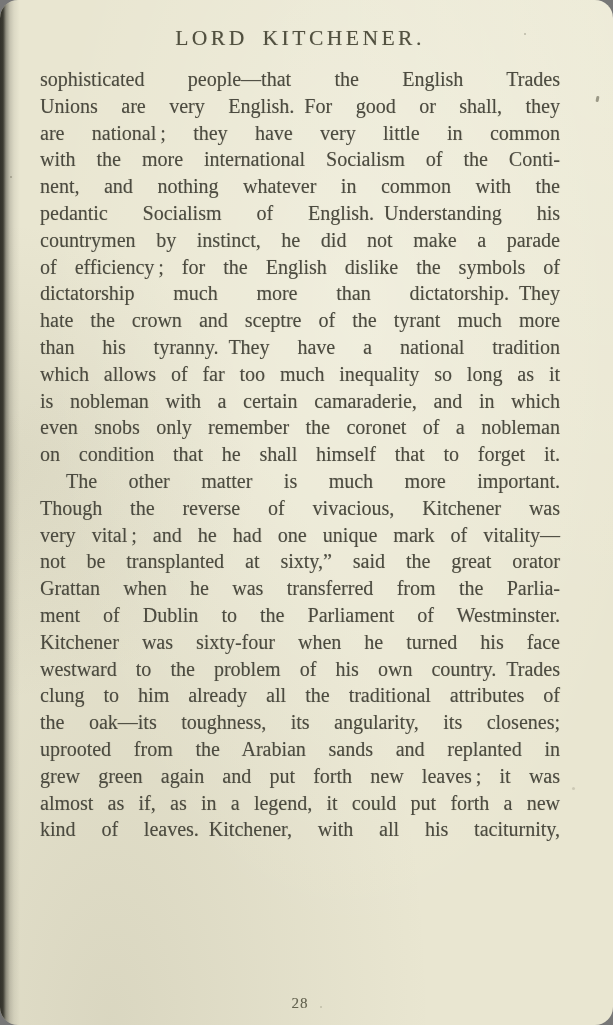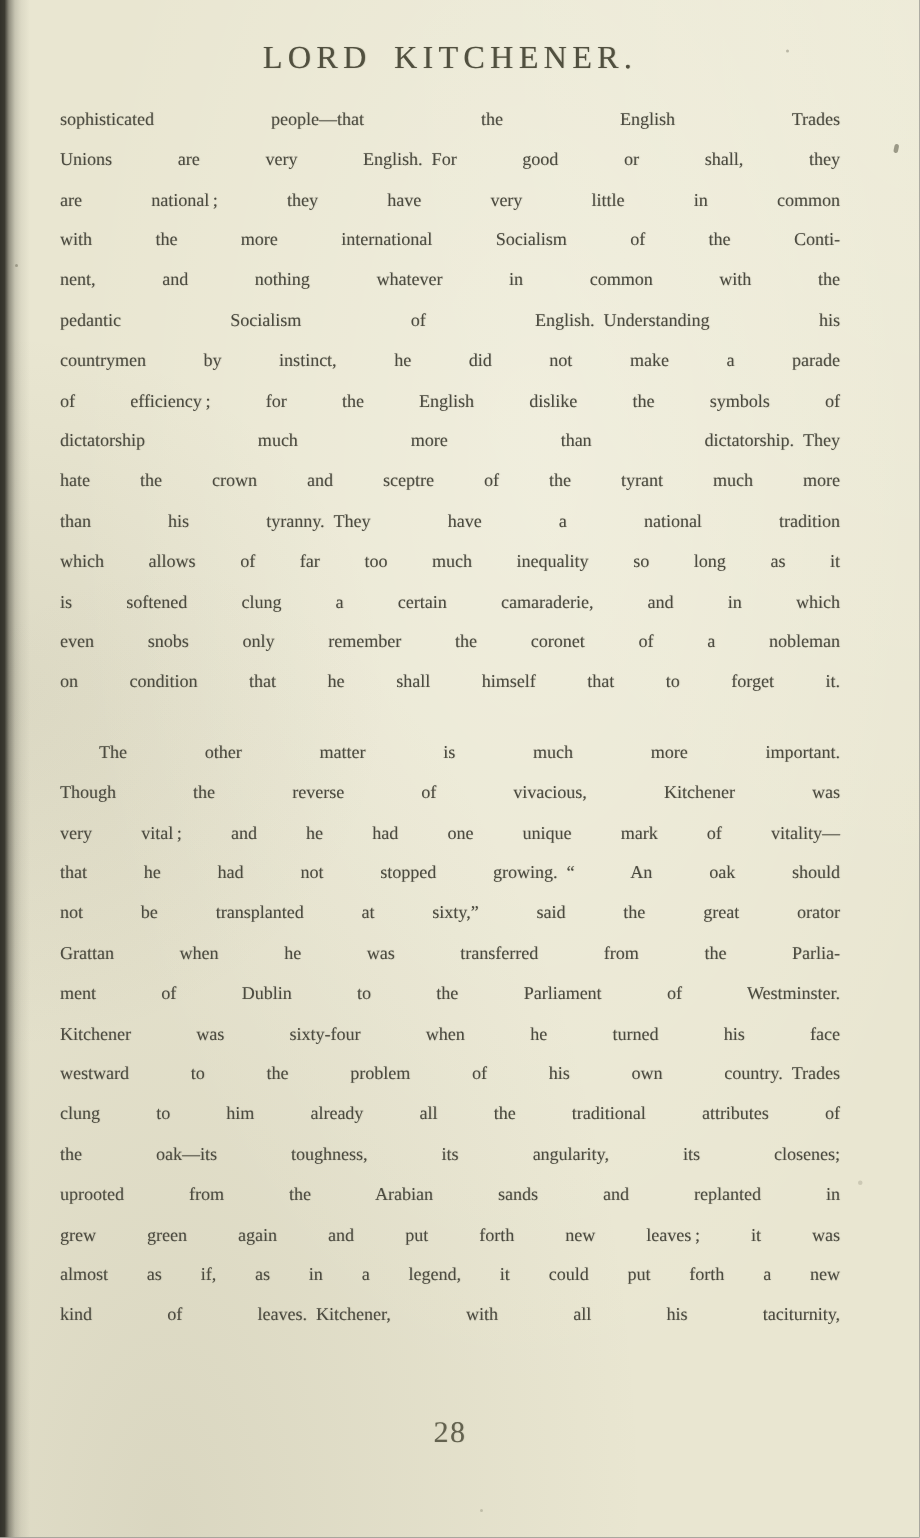--- a/index.html
+++ b/index.html
@@ -13,20 +13,21 @@
     height: 1025px;
     overflow: hidden;
     font-family: "Liberation Serif", "DejaVu Serif", serif;
     color: #4c4b40;
     background:
       radial-gradient(ellipse at 58% 30%, rgba(255,255,248,0.30), rgba(255,255,248,0) 62%),
       radial-gradient(ellipse at 100% 2%, rgba(255,255,242,0.22), rgba(255,255,242,0) 42%),
       radial-gradient(ellipse at 18% 100%, rgba(125,120,92,0.14), rgba(125,120,92,0) 45%),
       radial-gradient(ellipse at 0% 45%, rgba(110,106,84,0.10), rgba(110,106,84,0) 30%),
       #e9e6d1;
+    border-radius: 18px;
   }
   .gutter {
     position: absolute;
     left: 0; top: 0; bottom: 0;
     width: 20px;
     background: linear-gradient(90deg,
       #32312a 0px, #3b3a31 3px,
       rgba(59,58,49,0.50) 6px,
       rgba(59,58,49,0.20) 10px,
       rgba(59,58,49,0.08) 14px,
@@ -44,40 +45,39 @@
     letter-spacing: 3.5px;
     word-spacing: 6px;
     color: #51503f;
     text-shadow: 0.3px 0.3px 0.7px rgba(70,68,55,0.40);
   }
   .body-text {
     position: absolute;
     top: 66px;
     left: 40px;
     width: 520px;
-    font-size: 12px;
+    font-size: 20px;
     line-height: 26.8px;
     text-shadow: 0.3px 0.3px 0.7px rgba(70,68,55,0.35);
   }
   .line {
     text-align: justify;
     text-align-last: justify;
     text-justify: inter-word;
   }
   .line.indent {
     padding-left: 26px;
-    margin-top: 20px;
   }
   .page-number {
     position: absolute;
-    top: 944px;
+    top: 995px;
     left: 40px;
     width: 520px;
     text-align: center;
-    font-size: 20px;
+    font-size: 15px;
     letter-spacing: 1px;
     color: #63624f;
     text-shadow: 0.3px 0.3px 0.6px rgba(99,98,79,0.35);
   }
   .speck {
     position: absolute;
     background: rgba(88,86,68,0.55);
     border-radius: 50%;
   }
   .speck.s1 { left: 596px; top: 96px;  width: 3px; height: 6px; border-radius: 2px; transform: rotate(12deg); }
@@ -100,27 +100,26 @@
       <div class="line">are national ; they have very little in common</div>
       <div class="line">with the more international Socialism of the Conti-</div>
       <div class="line">nent, and nothing whatever in common with the</div>
       <div class="line">pedantic Socialism of English. Understanding his</div>
       <div class="line">countrymen by instinct, he did not make a parade</div>
       <div class="line">of efficiency ; for the English dislike the symbols of</div>
       <div class="line">dictatorship much more than dictatorship. They</div>
       <div class="line">hate the crown and sceptre of the tyrant much more</div>
       <div class="line">than his tyranny. They have a national tradition</div>
       <div class="line">which allows of far too much inequality so long as it</div>
-      <div class="line">is softened clung a certain camaraderie, and in which</div>
+      <div class="line">is nobleman with a certain camaraderie, and in which</div>
       <div class="line">even snobs only remember the coronet of a nobleman</div>
       <div class="line">on condition that he shall himself that to forget it.</div>
       <div class="line indent">The other matter is much more important.</div>
       <div class="line">Though the reverse of vivacious, Kitchener was</div>
       <div class="line">very vital ; and he had one unique mark of vitality—</div>
-      <div class="line">that he had not stopped growing. “ An oak should</div>
       <div class="line">not be transplanted at sixty,” said the great orator</div>
       <div class="line">Grattan when he was transferred from the Parlia-</div>
       <div class="line">ment of Dublin to the Parliament of Westminster.</div>
       <div class="line">Kitchener was sixty-four when he turned his face</div>
       <div class="line">westward to the problem of his own country. Trades</div>
       <div class="line">clung to him already all the traditional attributes of</div>
       <div class="line">the oak—its toughness, its angularity, its closenes;</div>
       <div class="line">uprooted from the Arabian sands and replanted in</div>
       <div class="line">grew green again and put forth new leaves ; it was</div>
       <div class="line">almost as if, as in a legend, it could put forth a new</div>

